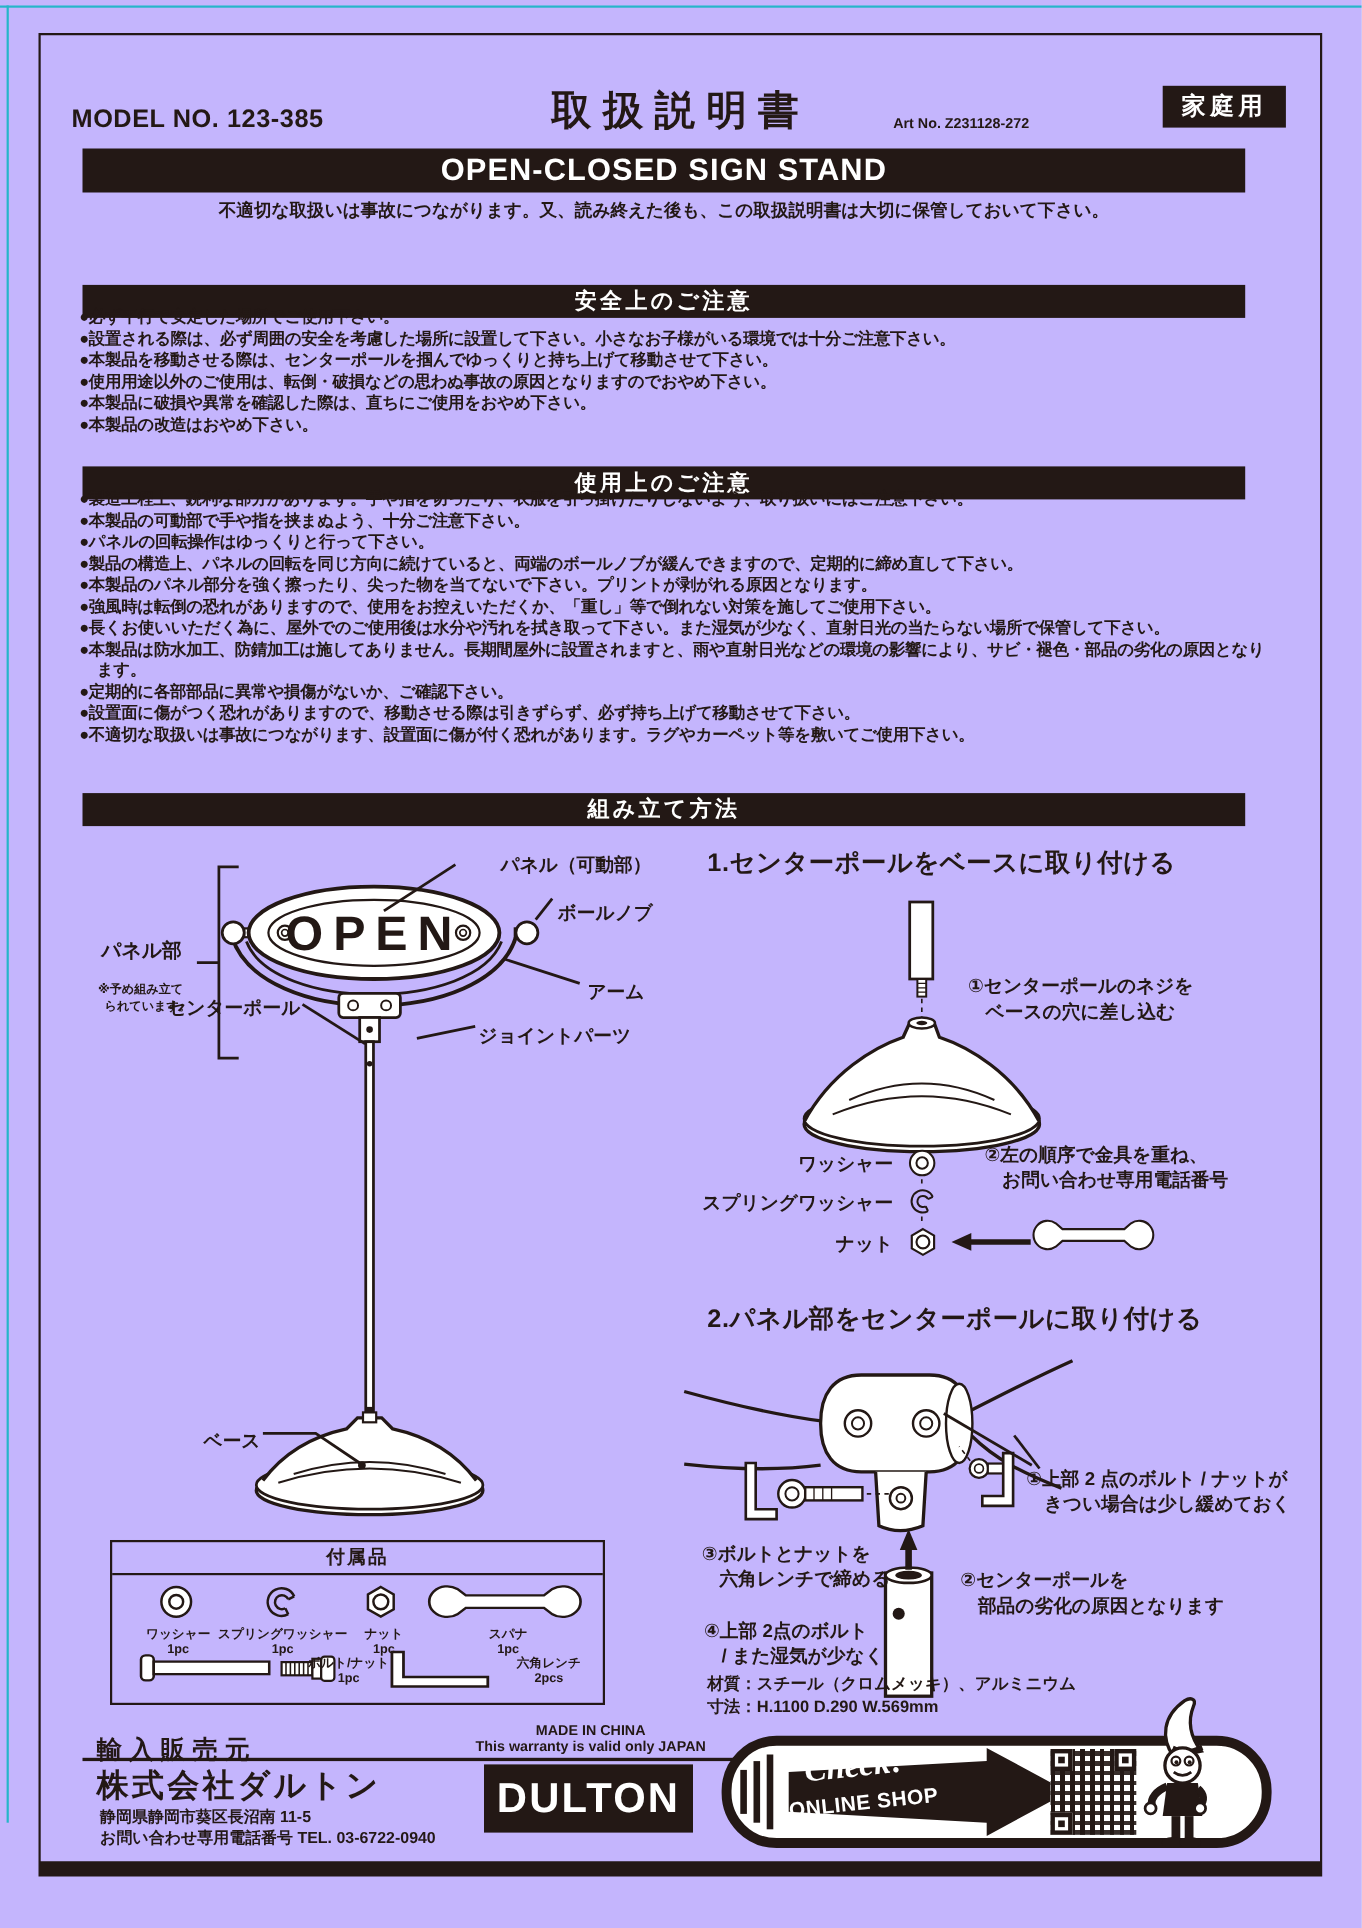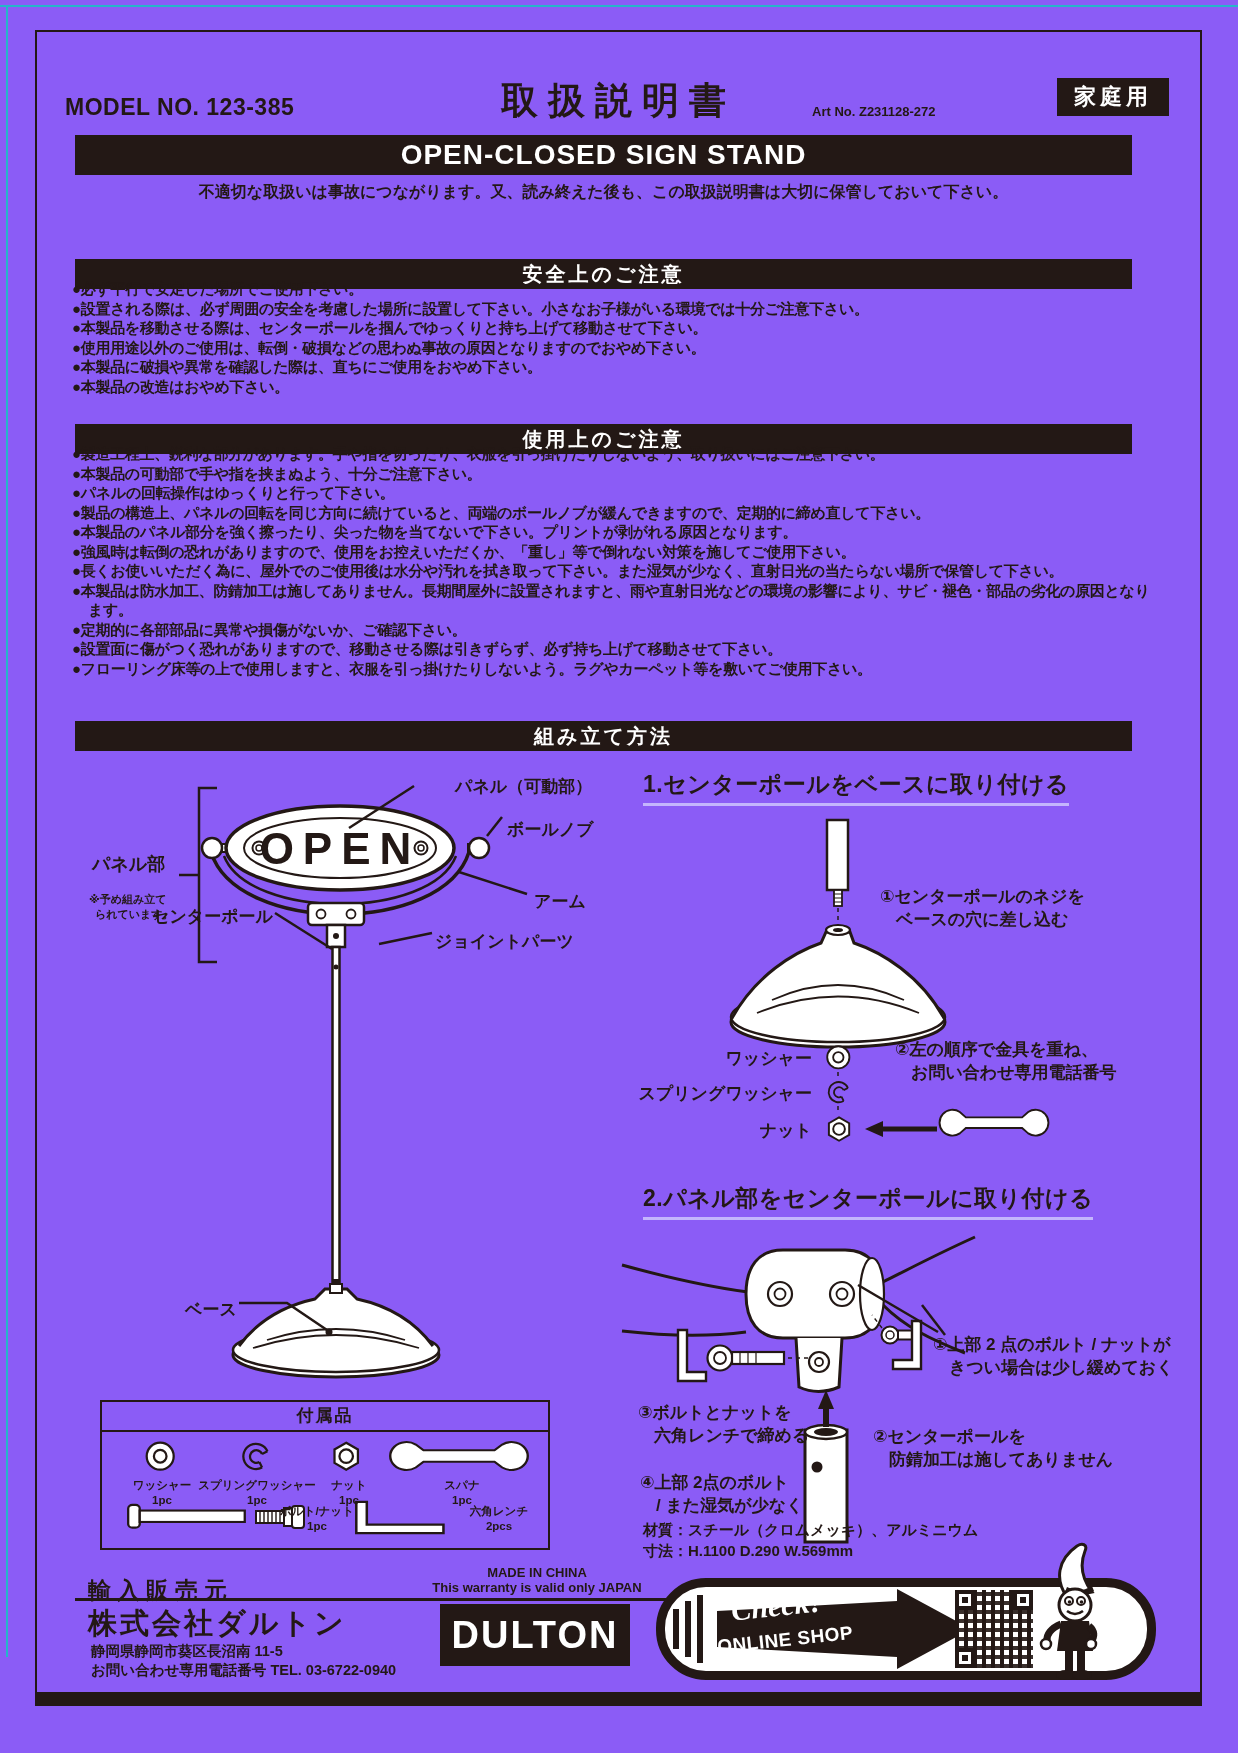--- a/index.html
+++ b/index.html
@@ -1,16 +1,16 @@
 <!DOCTYPE html>
 <html><head>
 <meta charset="utf-8">
 <style>
   html,body{margin:0;padding:0;background:#e8e8e8;}
-  .page{position:relative;width:1238px;height:1753px;background:#8b5cf6;overflow:hidden;
+  .page{position:relative;width:1238px;height:1753px;background:#c4b5fd;overflow:hidden;
         font-family:"Liberation Sans","DejaVu Sans",sans-serif;color:#231815;font-weight:700;}
   .trim-v{position:absolute;left:6px;top:5px;width:2px;height:1652px;background:#25b6c9;}
   .trim-h{position:absolute;left:0;top:5px;width:1238px;height:2px;background:#25b6c9;}
   .frame{position:absolute;left:35px;top:30px;width:1167px;height:1676px;box-sizing:border-box;
          border:2px solid #231815;border-bottom:14px solid #231815;}
   .abs{position:absolute;}
   .bar{position:absolute;background:#231815;color:#fff;text-align:center;}
   .model-no{left:28px;top:62px;font-size:23px;letter-spacing:.5px;}
   .doc-title{left:0;top:44px;width:1163px;text-align:center;font-size:37px;letter-spacing:10px;}
   .art-no{left:775px;top:72px;font-size:13px;}
@@ -121,21 +121,21 @@
       <div>●製造工程上、鋭利な部分があります。手や指を切ったり、衣服を引っ掛けたりしないよう、取り扱いにはご注意下さい。</div>
       <div>●本製品の可動部で手や指を挟まぬよう、十分ご注意下さい。</div>
       <div>●パネルの回転操作はゆっくりと行って下さい。</div>
       <div>●製品の構造上、パネルの回転を同じ方向に続けていると、両端のボールノブが緩んできますので、定期的に締め直して下さい。</div>
       <div>●本製品のパネル部分を強く擦ったり、尖った物を当てないで下さい。プリントが剥がれる原因となります。</div>
       <div>●強風時は転倒の恐れがありますので、使用をお控えいただくか、「重し」等で倒れない対策を施してご使用下さい。</div>
       <div>●長くお使いいただく為に、屋外でのご使用後は水分や汚れを拭き取って下さい。また湿気が少なく、直射日光の当たらない場所で保管して下さい。</div>
       <div>●本製品は防水加工、防錆加工は施してありません。長期間屋外に設置されますと、雨や直射日光などの環境の影響により、サビ・褪色・部品の劣化の原因となります。</div>
       <div>●定期的に各部部品に異常や損傷がないか、ご確認下さい。</div>
       <div>●設置面に傷がつく恐れがありますので、移動させる際は引きずらず、必ず持ち上げて移動させて下さい。</div>
-      <div>●フローリング床等の上で使用しますと、衣服を引っ掛けたりしないよう。ラグやカーペット等を敷いてご使用下さい。</div>
+      <div>●不適切な取扱いは事故につながります、設置面に傷が付く恐れがあります。ラグやカーペット等を敷いてご使用下さい。</div>
     </div>
 
     <div class="bar secbar" style="top:673px">組み立て方法</div>
 
     <div class="asm">
 
       <svg class="abs" style="left:50px;top:25px" width="460" height="625" viewBox="0 0 460 625">
         <g stroke="#231815" fill="none">
 
           <path d="M130 18 L112 18 L112 192 L130 192 M112 105 L92 105" stroke-width="2.5"></path>
@@ -305,21 +305,21 @@
       <div class="note" style="left:896px;top:588px">
         <div>①上部 2 点のボルト / ナットが</div>
         <div class="ind">きつい場合は少し緩めておく</div>
       </div>
       <div class="note" style="left:601px;top:656px">
         <div>③ボルトとナットを</div>
         <div class="ind">六角レンチで締める</div>
       </div>
       <div class="note" style="left:836px;top:680px">
         <div>②センターポールを</div>
-        <div class="ind">防錆加工は施してありません</div>
+        <div class="ind">部品の劣化の原因となります</div>
       </div>
       <div class="note" style="left:603px;top:726px">
         <div>④上部 2点のボルト</div>
         <div class="ind">/ また湿気が少なく</div>
       </div>
 
       <div class="spec" style="left:606px;top:776px">材質：スチール（クロムメッキ）、アルミニウム</div>
       <div class="spec" style="left:606px;top:797px">寸法：H.1100 D.290 W.569mm</div>
     </div>
 

